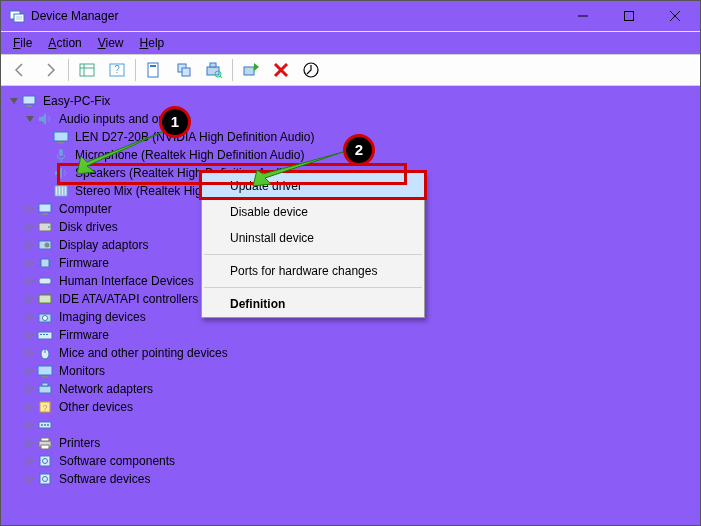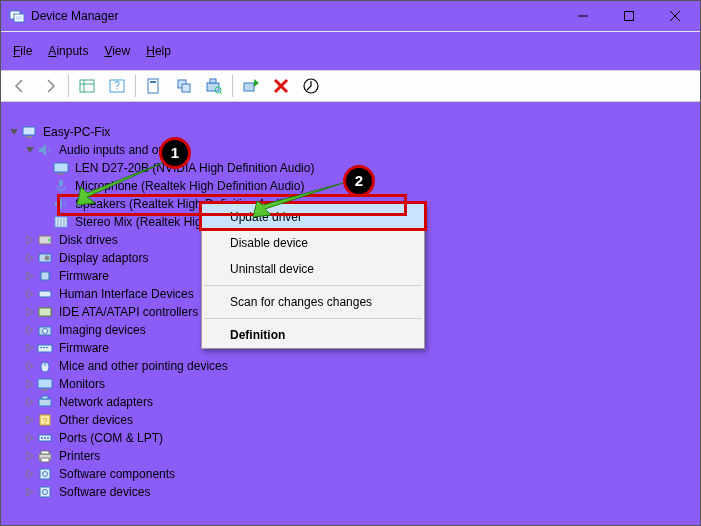--- a/index.html
+++ b/index.html
@@ -3,29 +3,29 @@
 <meta charset="utf-8">
 <style>
   html,body{margin:0;padding:0;font-family:"Segoe UI",Tahoma,sans-serif;font-size:12px;color:#000;background:#fff;}
   .window{width:701px;height:526px;border:1px solid #555;box-sizing:border-box;display:flex;flex-direction:column;background:#8b5cf6;overflow:hidden;}
   .titlebar{display:flex;align-items:center;height:30px;padding:0 2px 0 8px;}
   .titlebar .app-icon{width:16px;height:16px;margin-right:6px;}
   .title{flex:0 0 auto;font-size:12px;}
   .title-spacer{flex:1;}
   .winbtn{width:46px;height:30px;display:flex;align-items:center;justify-content:center;}
   .winbtn svg{width:12px;height:12px;}
-  .menubar{display:flex;align-items:center;height:22px;padding:8px 4px;border-top:1px solid #e5e5e5;}
+  .menubar{display:flex;align-items:center;height:22px;padding:0 4px;border-top:1px solid #e5e5e5;}
   .menuitem{padding:2px 8px;}
   .menuitem u{text-decoration:underline;}
   .toolbar{display:flex;align-items:center;height:30px;padding:0 4px;border-top:1px solid #d0d0d0;border-bottom:1px solid #d0d0d0;background:#fdfdfd;gap:0;}
   .tbtn{width:26px;height:26px;display:flex;align-items:center;justify-content:center;margin:0 1px;border:1px solid transparent;}
   .tbtn.disabled{opacity:.45;}
   .tbtn svg{width:18px;height:18px;}
   .tsep{width:1px;height:22px;background:#c8c8c8;margin:0 3px;}
-  .tree{flex:1;overflow:auto;padding:6px 0 6px 6px;line-height:18px;position:relative;margin-top:15px;}
+  .tree{flex:1;overflow:auto;padding:6px 0 6px 6px;line-height:18px;position:relative;}
   .row{display:flex;align-items:center;height:18px;white-space:nowrap;}
   .indent{display:inline-block;width:16px;height:18px;flex:0 0 auto;}
   .expander{width:14px;height:18px;display:flex;align-items:center;justify-content:center;flex:0 0 auto;}
   .expander svg{width:10px;height:10px;}
   .spacer{width:14px;height:18px;flex:0 0 auto;}
   .dicon{width:16px;height:16px;margin-right:4px;flex:0 0 auto;display:flex;align-items:center;justify-content:center;}
   .dicon svg{width:16px;height:16px;}
   .label{padding:0 2px;}
   .row.selected{}
   .red-box{position:absolute;border:3px solid #d40000;box-sizing:border-box;pointer-events:none;z-index:5;}
@@ -64,21 +64,21 @@
     <div class="winbtn">
         <svg viewBox="0 0 12 12">
           <line x1="1" y1="1" x2="11" y2="11" stroke="#000"></line>
           <line x1="11" y1="1" x2="1" y2="11" stroke="#000"></line>
         </svg>
       </div>
   </div>
 
   <div class="menubar">
     <span class="menuitem"><u>F</u><span>ile</span></span>
-    <span class="menuitem"><u>A</u><span>inputs</span></span>
+    <span class="menuitem"><u>A</u><span>ction</span></span>
     <span class="menuitem"><u>V</u><span>iew</span></span>
     <span class="menuitem"><u>H</u><span>elp</span></span>
   </div>
 
   <div class="toolbar">
     <div class="tbtn disabled">
         <svg viewBox="0 0 18 18">
           <path d="M11 3 L5 9 L11 15" fill="none" stroke="#000" stroke-width="1.5"></path>
         </svg>
       </div>
@@ -224,20 +224,35 @@
           <svg viewBox="0 0 16 16">
             <rect x="2" y="3" width="12" height="10" fill="#e0eaf6" stroke="#6aa0d8"></rect>
             <line x1="5" y1="4" x2="5" y2="12" stroke="#6aa0d8"></line>
             <line x1="8" y1="4" x2="8" y2="12" stroke="#6aa0d8"></line>
             <line x1="11" y1="4" x2="11" y2="12" stroke="#6aa0d8"></line>
           </svg>
         </span>
       <span class="label">Stereo Mix (Realtek High Definition Audio)</span>
     </div>
 
+    <div class="row">
+        <span class="indent"></span>
+        <span class="expander">
+          <svg viewBox="0 0 10 10">
+            <path d="M2 1 L8 5 L2 9 Z" fill="none" stroke="#7a7a7a"></path>
+          </svg>
+        </span>
+        <span class="dicon">
+          <svg viewBox="0 0 16 16">
+            <rect x="2" y="3" width="12" height="8" fill="#cfe4ff" stroke="#3a78c8"></rect>
+            <rect x="5" y="12" width="6" height="2" fill="#888"></rect>
+          </svg>
+        </span>
+        <span class="label">Computer</span>
+      </div>
     <div class="row">
         <span class="indent"></span>
         <span class="expander">
           <svg viewBox="0 0 10 10">
             <path d="M2 1 L8 5 L2 9 Z" fill="none" stroke="#7a7a7a"></path>
           </svg>
         </span>
         <span class="dicon">
           <svg viewBox="0 0 16 16">
             <rect x="2" y="4" width="12" height="8" rx="1" fill="#d8d8d8" stroke="#777"></rect>
@@ -407,21 +422,20 @@
           </svg>
         </span>
         <span class="dicon">
           <svg viewBox="0 0 16 16">
             <rect x="2" y="5" width="12" height="6" fill="#e0eaf6" stroke="#3a78c8"></rect>
             <circle cx="5" cy="8" r="1" fill="#3a78c8"></circle>
             <circle cx="8" cy="8" r="1" fill="#3a78c8"></circle>
             <circle cx="11" cy="8" r="1" fill="#3a78c8"></circle>
           </svg>
         </span>
-        <span class="label">Ports (COM &amp; LPT)</span>
       </div>
     <div class="row">
         <span class="indent"></span>
         <span class="expander">
           <svg viewBox="0 0 10 10">
             <path d="M2 1 L8 5 L2 9 Z" fill="none" stroke="#7a7a7a"></path>
           </svg>
         </span>
         <span class="dicon">
           <svg viewBox="0 0 16 16">
@@ -470,21 +484,21 @@
           <span>Update driver</span>
         </div>
       <div class="ctx-row">
           <span>Disable device</span>
         </div>
       <div class="ctx-row">
           <span>Uninstall device</span>
         </div>
       <div class="ctx-sep"></div>
       <div class="ctx-row">
-          <span>Scan for changes changes</span>
+          <span>Ports for hardware changes</span>
         </div>
       <div class="ctx-sep"></div>
       <div class="ctx-row" style="font-weight:700;">
           <span>Definition</span>
         </div>
     </div>
 
     <div class="red-box" style="left:198px;top:84px;width:228px;height:30px;"></div>
 
     <div class="badge" style="left:158px;top:20px;">

